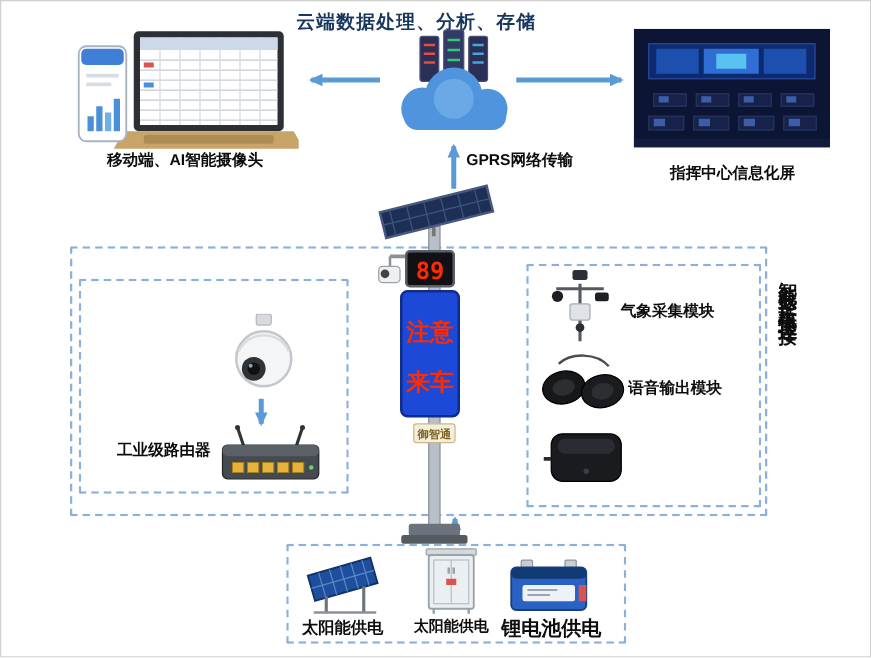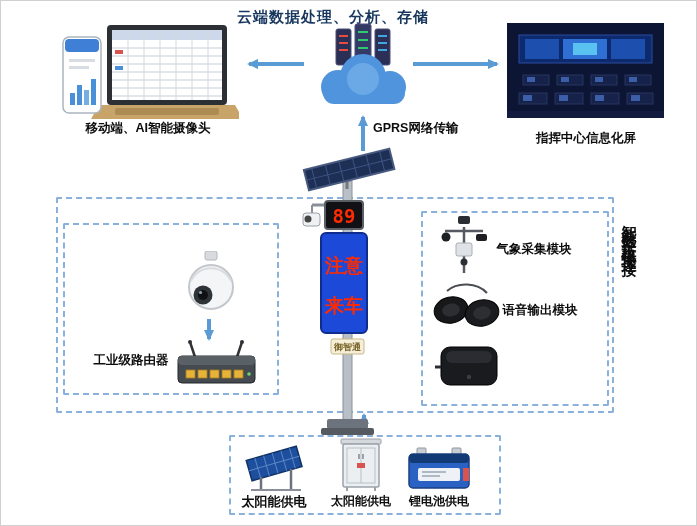--- a/index.html
+++ b/index.html
@@ -265,15 +265,15 @@
     <svg width="72" height="52" viewBox="0 0 72 52">
       <rect x="14" y="7" width="9" height="7" rx="1" fill="#c9ced4" stroke="#8f969e"></rect>
       <rect x="49" y="7" width="9" height="7" rx="1" fill="#c9ced4" stroke="#8f969e"></rect>
       <rect x="6" y="13" width="60" height="34" rx="4" fill="#2a62c4" stroke="#1b3f82" stroke-width="1.5"></rect>
       <rect x="6" y="13" width="60" height="9" rx="4" fill="#123a75"></rect>
       <rect x="15" y="27" width="42" height="13" rx="2" fill="#eef2f6"></rect>
       <path d="M19 31 h24 M19 35 h18" stroke="#9aa6b4" stroke-width="1.5"></path>
       <rect x="60" y="27" width="6" height="13" fill="#d9534f"></rect>
     </svg>
   </div>
-  <div class="caption" style="left:400px;top:492px;width:76px;font-size:12px">锂电池供电</div>
+  <div class="caption" style="left:400px;top:492px;width:76px;font-size:16px">锂电池供电</div>
 
 </div>
 
 </body></html>

